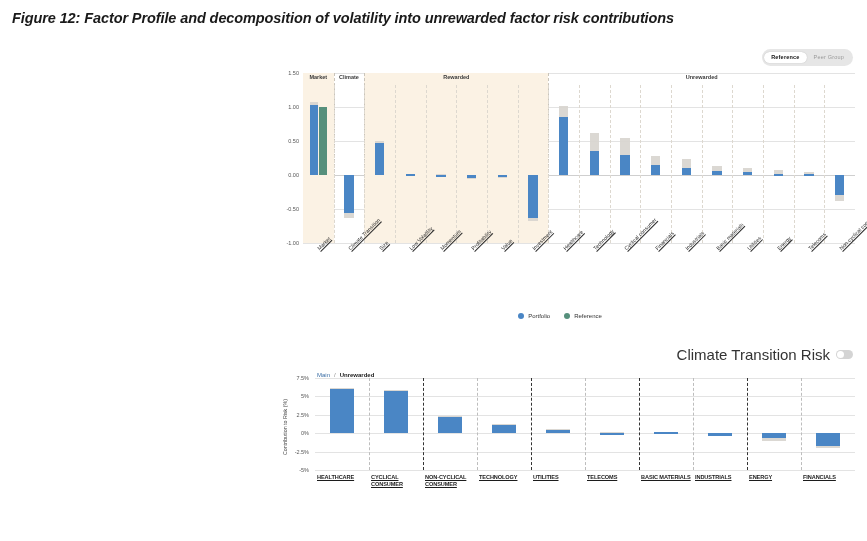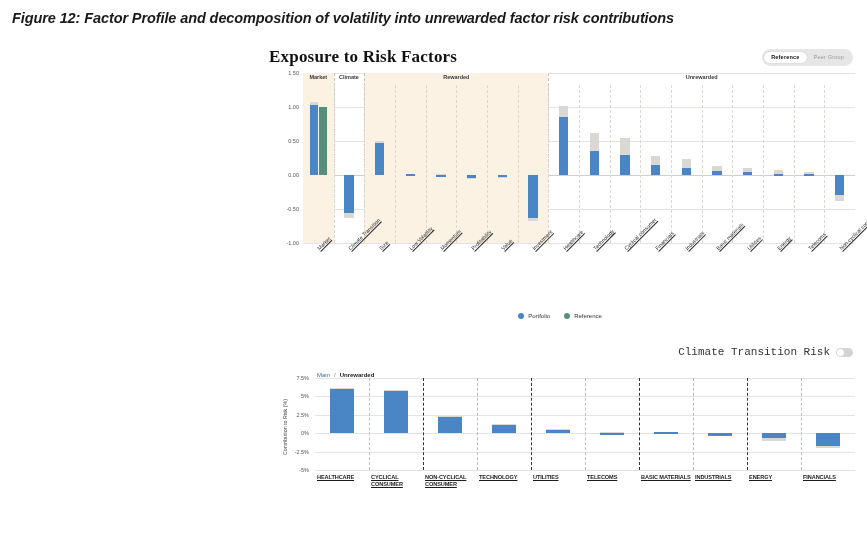--- a/index.html
+++ b/index.html
@@ -66,21 +66,21 @@
   .legend{
     position:absolute;left:0;right:0;display:flex;justify-content:center;
     gap:14px;align-items:center;
   }
   .lg{display:flex;align-items:center;gap:4px;font-size:6px;color:#333;}
   .dot{width:6px;height:6px;border-radius:50%;display:inline-block;}
 
   
   .panel2{position:absolute;left:265px;top:340px;width:590px;height:196px;}
   .toggle-wrap{position:absolute;right:2px;top:6px;display:flex;align-items:center;gap:6px;}
-  .toggle-label{font-size:11px;color:#333;font-family:Liberation Mono, monospace;}
+  .toggle-label{font-size:15px;color:#333;}
   .toggle{width:17px;height:9px;border-radius:5px;background:#d4d4d4;position:relative;}
   .toggle .knob{position:absolute;left:1px;top:1px;width:7px;height:7px;border-radius:50%;background:#fff;}
 
   .crumb{position:absolute;left:52px;top:32px;font-size:6px;color:#3b6ea5;display:flex;gap:4px;}
   .crumb .sl{color:#888;}
   .crumb .cur{color:#222;font-weight:600;}
 
   .plot2{position:absolute;left:0;top:38px;width:590px;height:110px;}
   .yaxis2{position:absolute;left:0;top:0;width:48px;height:92px;}
   .ytitle{
@@ -97,21 +97,20 @@
     text-decoration:underline;text-underline-offset:1px;
     text-align:left;line-height:7px;letter-spacing:-.1px;
   }
 </style>
 </head>
 <body>
 
 <div class="figure-caption">Figure 12: Factor Profile and decomposition of volatility into unrewarded factor risk contributions</div>
 
 <div class="panel1">
-  <div class="panel-title">Exposure to Risk Factors</div>
 
   <div class="seg-control">
     <div class="seg active">Reference</div>
     <div class="seg inactive">Peer Group</div>
   </div>
 
   <div class="plot1">
     <div class="yaxis1" id="y1">
         <div class="ytick" style="top: 0px;">1.50</div>
         <div class="ytick" style="top: 34px;">1.00</div>

